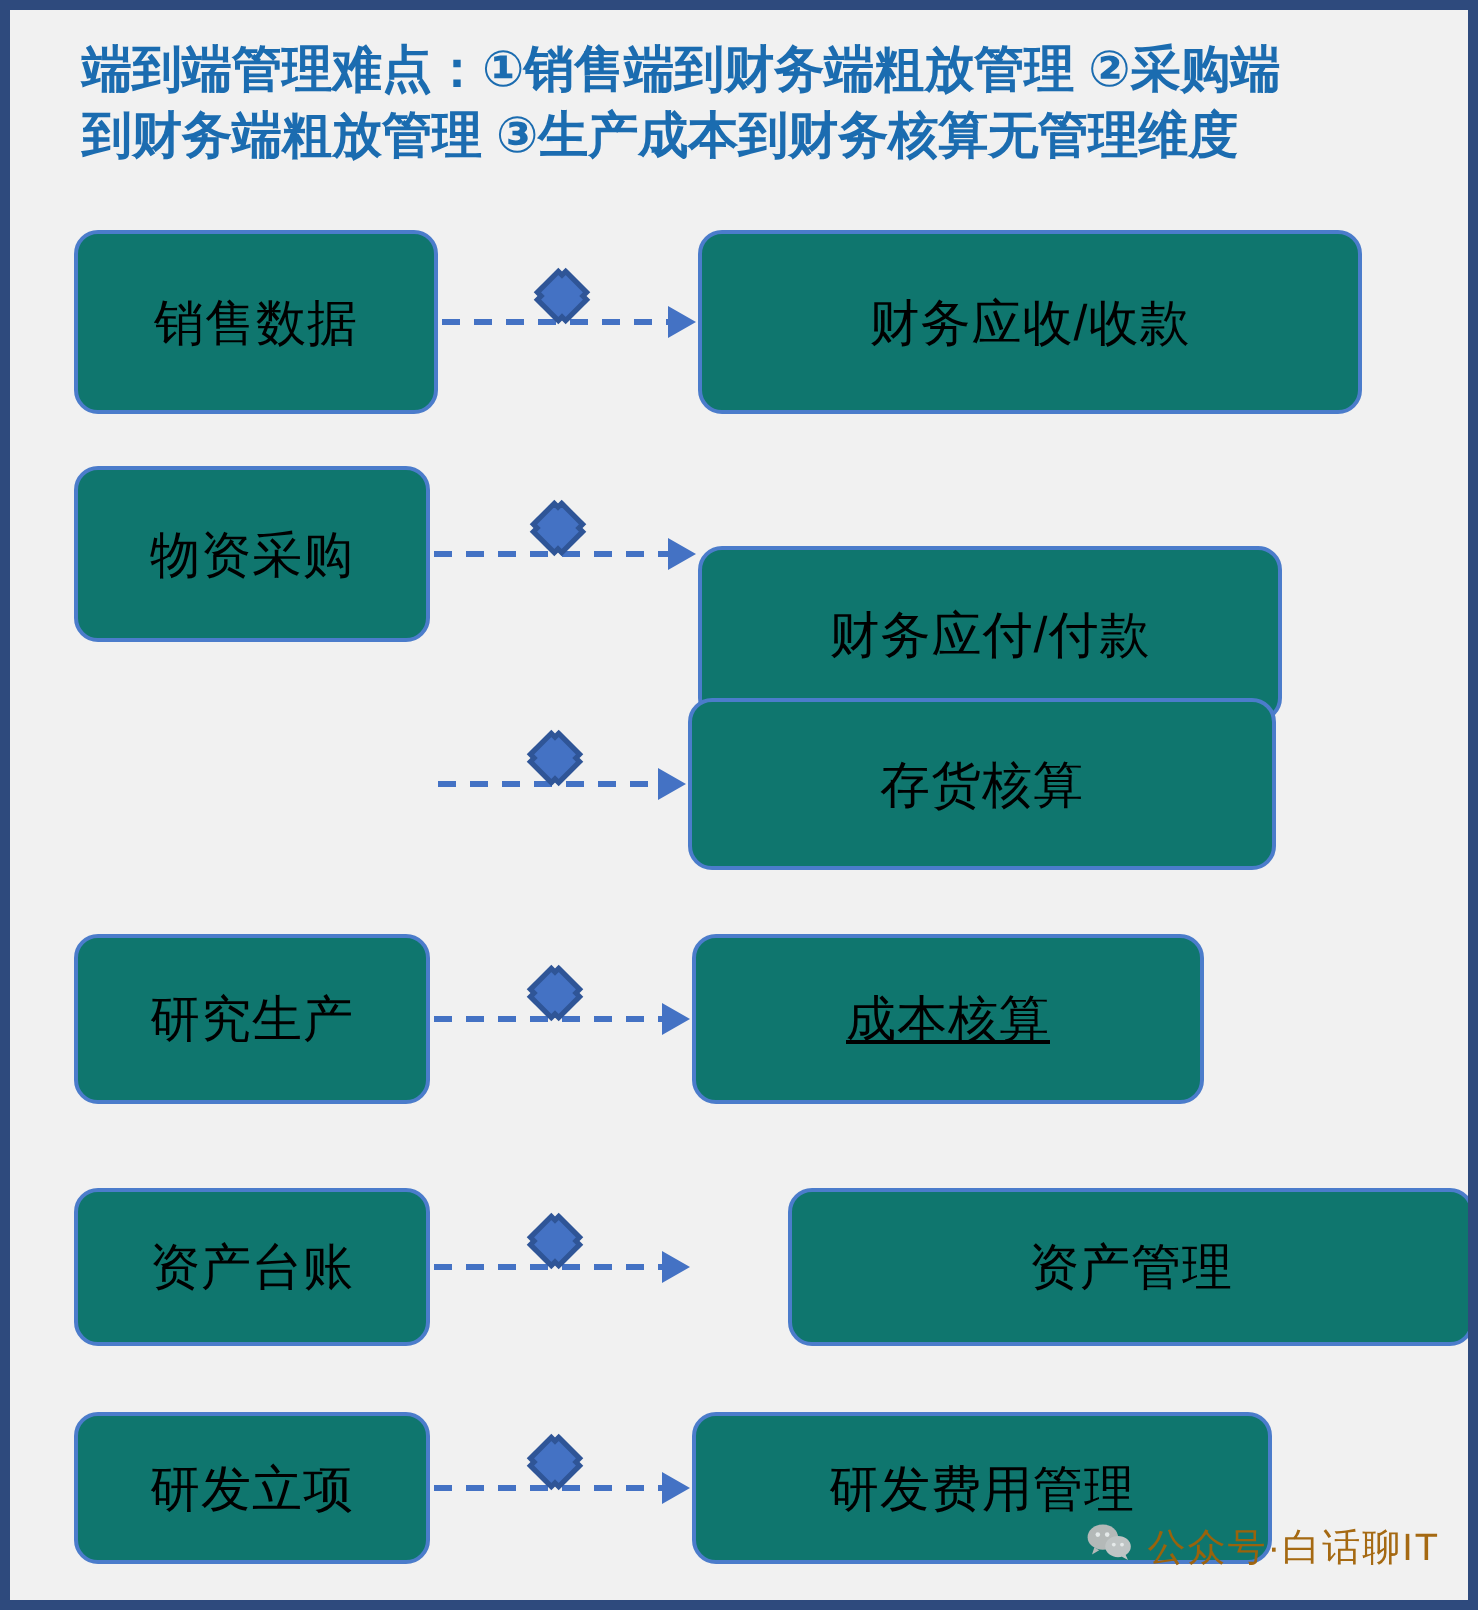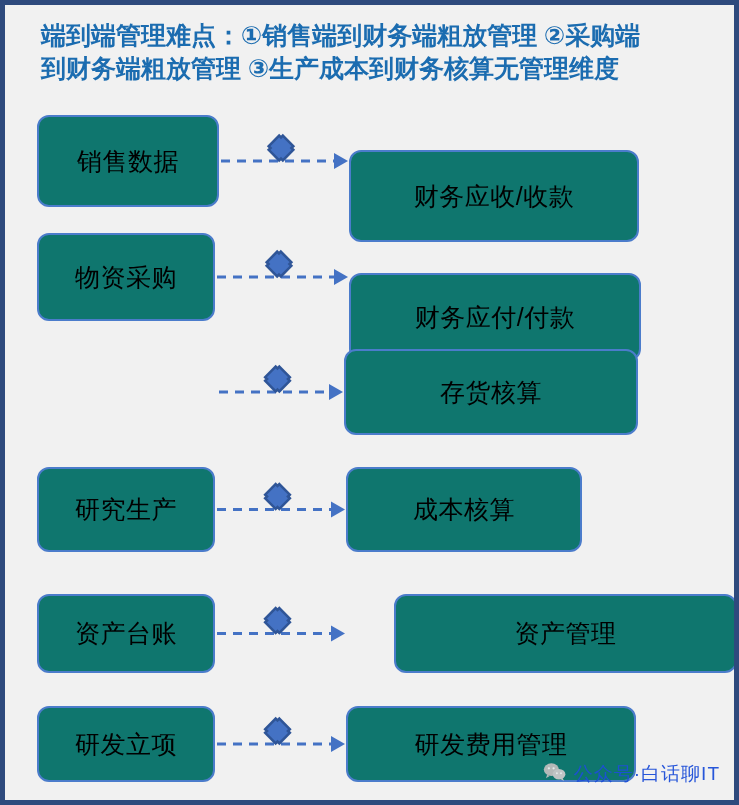--- a/index.html
+++ b/index.html
@@ -74,21 +74,21 @@
   .connector svg { display: block; width: 100%; height: 100%; overflow: visible; }
 
   
   #watermark {
     position: absolute;
     right: 14px;
     bottom: 13px;
     display: flex;
     align-items: center;
     gap: 7px;
-    color: #1d4ed8;
+    color: #a16207;
     font-size: 19px;
     letter-spacing: 1px;
     opacity: .95;
   }
   #watermark .wechat-glyph { display: block; }
 </style>
 </head>
 <body>
 
 <div id="canvas">
@@ -105,21 +105,21 @@
           <svg viewBox="0 0 130 92" preserveAspectRatio="none">
             <g>
               <line x1="2" y1="46" x2="117" y2="46" stroke="#4472c4" stroke-width="3" stroke-dasharray="9 7" stroke-linecap="butt"></line>
               <polygon points="115,38 129,46 115,54" fill="#4472c4"></polygon>
             </g>
             <g transform="translate(62,33)">
               <polygon points="1.84,-12.30 12.30,-1.84 10.47,-0.00 12.30,1.84 1.84,12.30 0.00,10.47 -1.84,12.30 -12.30,1.84 -10.47,0.00 -12.30,-1.84 -1.84,-12.30 -0.00,-10.47" fill="#4472c4" stroke="#2f5597" stroke-width="2.6" stroke-linejoin="miter"></polygon>
             </g>
           </svg>
         </div>
-        <div class="node right" style="left: 344px; width: 290px; margin-top: 35px;">
+        <div class="node right" style="left: 344px; width: 332px;">
           <span>财务应收/收款</span>
         </div>
       </div>
       <div class="row" style="top: 228px; height: 88px;">
         <div class="node left" style="width: 178px;">
           <span>物资采购</span>
         </div>
         <div class="connector" style="left: 210px; width: 134px;">
           <svg viewBox="0 0 134 88" preserveAspectRatio="none">
             <g>
@@ -159,21 +159,21 @@
           <svg viewBox="0 0 131 85" preserveAspectRatio="none">
             <g>
               <line x1="2" y1="42.5" x2="118" y2="42.5" stroke="#4472c4" stroke-width="3" stroke-dasharray="9 7" stroke-linecap="butt"></line>
               <polygon points="116,34.5 130,42.5 116,50.5" fill="#4472c4"></polygon>
             </g>
             <g transform="translate(62.5,29.5)">
               <polygon points="1.84,-12.30 12.30,-1.84 10.47,-0.00 12.30,1.84 1.84,12.30 0.00,10.47 -1.84,12.30 -12.30,1.84 -10.47,0.00 -12.30,-1.84 -1.84,-12.30 -0.00,-10.47" fill="#4472c4" stroke="#2f5597" stroke-width="2.6" stroke-linejoin="miter"></polygon>
             </g>
           </svg>
         </div>
-        <div class="node right" style="left: 341px; width: 236px;">
+        <div class="node right" style="left: 341px; width: 256px; text-decoration: underline;">
           <span>成本核算</span>
         </div>
       </div>
       <div class="row" style="top: 589px; height: 79px;">
         <div class="node left" style="width: 178px;">
           <span>资产台账</span>
         </div>
         <div class="connector" style="left: 210px; width: 131px;">
           <svg viewBox="0 0 131 79" preserveAspectRatio="none">
             <g>

